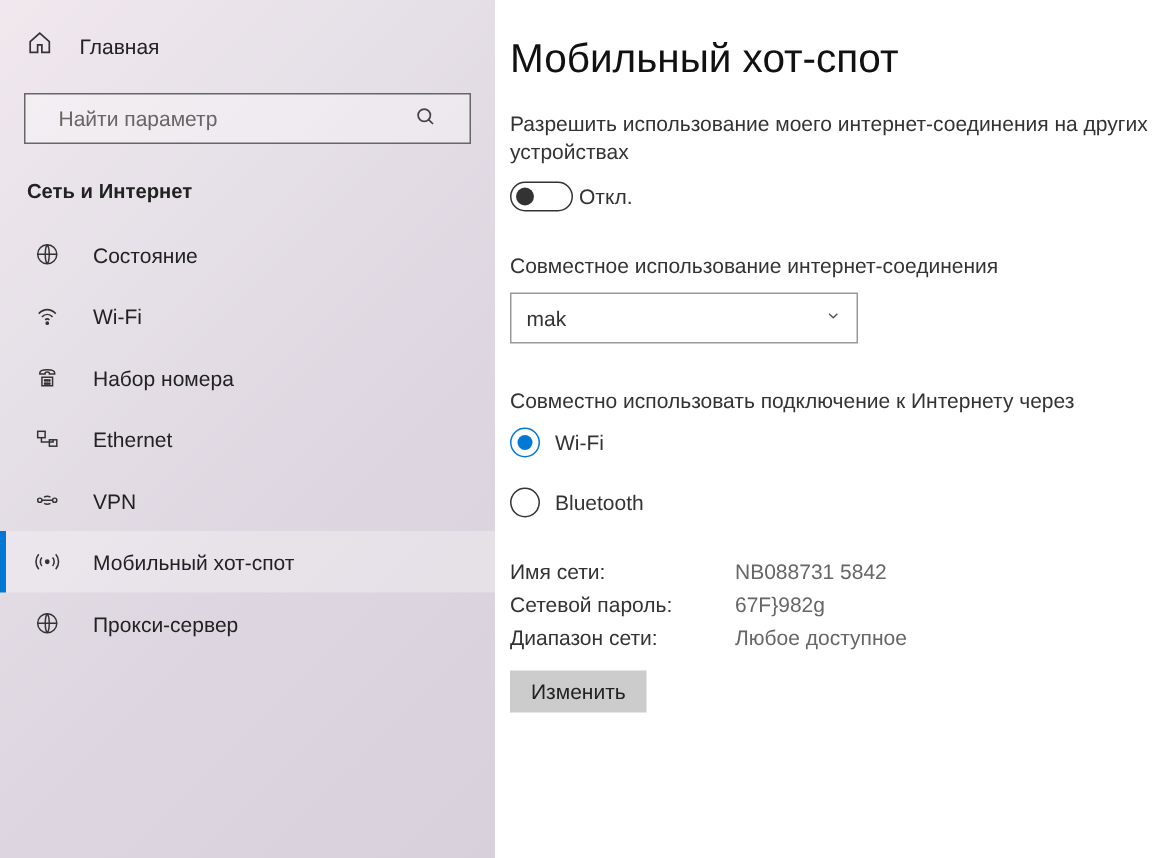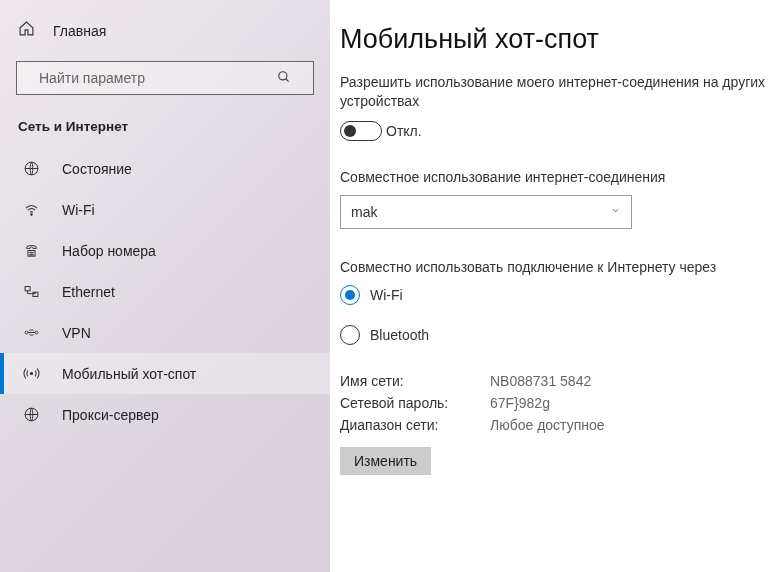--- a/index.html
+++ b/index.html
@@ -77,21 +77,21 @@
     .toggle .knob {
       position: absolute; left: 3px; top: 3px;
       width: 12px; height: 12px;
       background: #333; border-radius: 50%;
     }
     .toggle-label { font-size: 14px; color: #333; }
     
     .section-label { font-size: 14px; color: #333; margin-bottom: 10px; }
     
     .select-box {
-      width: 292px; height: 34px;
+      width: 232px; height: 34px;
       border: 1px solid #999;
       background: #fff;
       display: flex; align-items: center; justify-content: space-between;
       padding: 0 10px;
       font-size: 14px; color: #333;
       margin-bottom: 30px;
       cursor: pointer;
     }
     .chevron { font-size: 11px; color: #555; }
     

